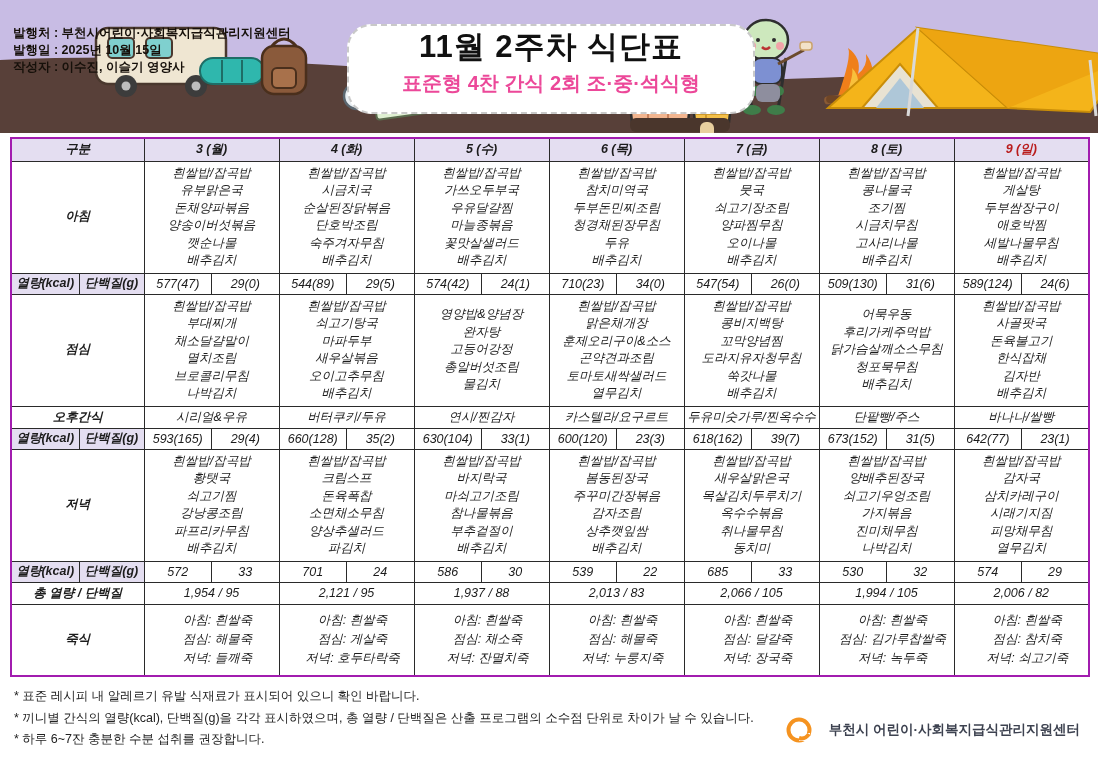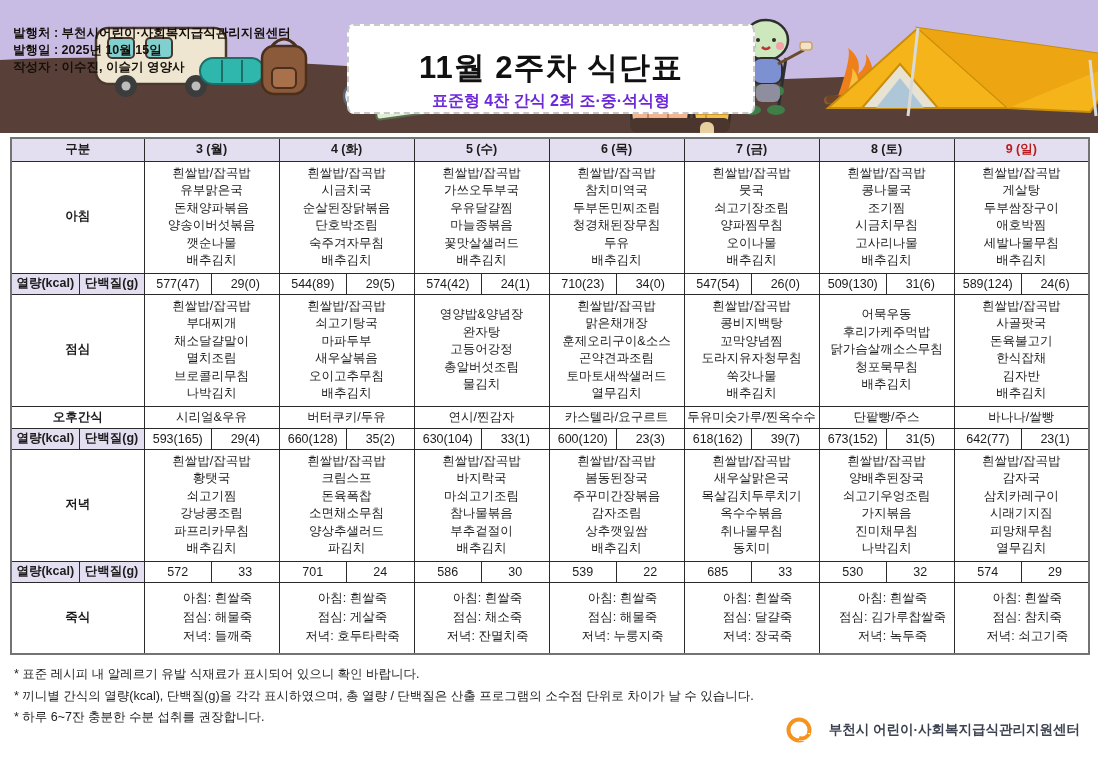--- a/index.html
+++ b/index.html
@@ -13,30 +13,31 @@
     position:relative; width:1098px; height:133px;
     background:#c8bce4; overflow:hidden;
   }
   .header-art { position:absolute; inset:0; }
   .publisher {
     position:absolute; top:25px; left:13px; z-index:5;
     font-size:12.5px; font-weight:bold; line-height:17px; color:#16100a;
   }
   .title-box {
     position:absolute; left:347px; top:24px; width:408px; height:90px; z-index:6;
-    background:#ffffff; border:2px dashed #c9c9c9; border-radius:7px;
-    display:flex; flex-direction:column; align-items:center; justify-content:flex-end;
+    background:#ffffff; border:2px dashed #c9c9c9; border-radius:24px;
+    display:flex; flex-direction:column; align-items:center; justify-content:flex-start;
   }
   .title-box .t1 { font-size:31px; font-weight:bold; letter-spacing:1px; color:#111; }
-  .title-box .t2 { font-size:16px; font-weight:bold; margin-top:2px; color:#6d28d9; }
+  .title-box .t2 { font-size:20px; font-weight:bold; margin-top:2px; color:#ec4899; }
   
   .menu-table {
     width:1078px; margin:4px 14px 0 10px;
     border-collapse:collapse; table-layout:fixed;
-    border:2px solid #737373;
+    border:2px solid #a21caf;
+    font-style:italic;
   }
   .menu-table td, .menu-table th {
     border:1px solid #2a2a2a; text-align:center; vertical-align:middle;
     font-size:12.5px; overflow:hidden;
   }
   .lbl { background:#e4def1; font-weight:bold; font-size:13.5px; }
   .dayhead { background:#e4def1; font-weight:bold; font-size:14px; height:23px; }
   .dayhead.sun { color:#b91c1c; }
   .meal { height:112px; line-height:17.5px; background:#fff; }
   .snack { height:22px; background:#fff; }
@@ -263,20 +264,30 @@
           <td class="nutr">539</td>
           <td class="nutr">22</td>
           <td class="nutr">685</td>
           <td class="nutr">33</td>
           <td class="nutr">530</td>
           <td class="nutr">32</td>
           <td class="nutr">574</td>
           <td class="nutr">29</td>
         </tr>
         <tr>
+          <td colspan="2" class="lbl total">총 열량 / 단백질</td>
+          <td colspan="2" class="total">1,954  /  95</td>
+          <td colspan="2" class="total">2,121  /  95</td>
+          <td colspan="2" class="total">1,937  /  88</td>
+          <td colspan="2" class="total">2,013  /  83</td>
+          <td colspan="2" class="total">2,066  /  105</td>
+          <td colspan="2" class="total">1,994  /  105</td>
+          <td colspan="2" class="total">2,006  /  82</td>
+        </tr>
+        <tr>
           <td colspan="2" class="lbl porr" style="text-align: center; padding-left: 0px;">죽식</td>
           <td colspan="2" class="porr">아침: 흰쌀죽<br>점심: 해물죽<br>저녁: 들깨죽</td>
           <td colspan="2" class="porr">아침: 흰쌀죽<br>점심: 게살죽<br>저녁: 호두타락죽</td>
           <td colspan="2" class="porr">아침: 흰쌀죽<br>점심: 채소죽<br>저녁: 잔멸치죽</td>
           <td colspan="2" class="porr">아침: 흰쌀죽<br>점심: 해물죽<br>저녁: 누룽지죽</td>
           <td colspan="2" class="porr">아침: 흰쌀죽<br>점심: 달걀죽<br>저녁: 장국죽</td>
           <td colspan="2" class="porr">아침: 흰쌀죽<br>점심: 김가루찹쌀죽<br>저녁: 녹두죽</td>
           <td colspan="2" class="porr">아침: 흰쌀죽<br>점심: 참치죽<br>저녁: 쇠고기죽</td>
         </tr>
       </tbody>

